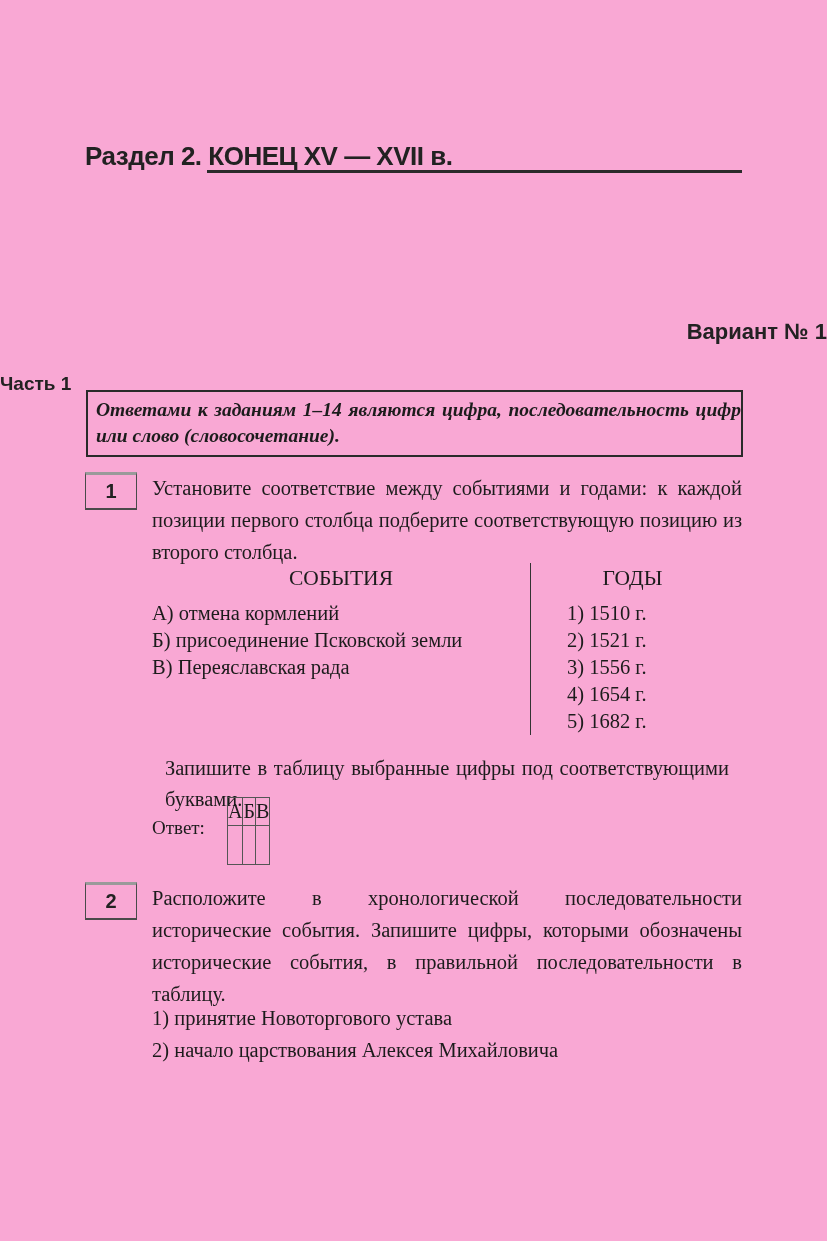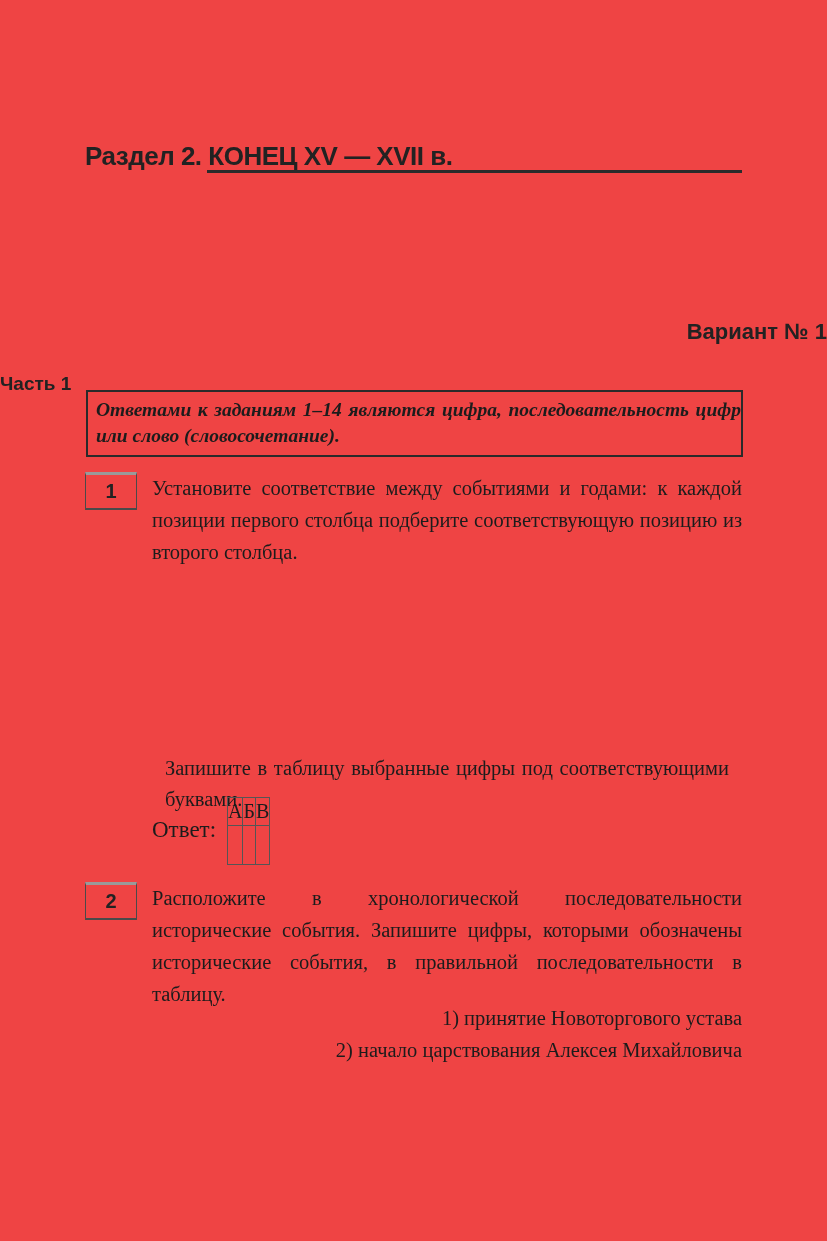--- a/index.html
+++ b/index.html
@@ -4,21 +4,21 @@
 <style>
   html, body {
     margin: 0;
     padding: 0;
     background: #ffffff;
   }
   .page {
     position: relative;
     width: 827px;
     height: 1241px;
-    background: #ef4444;
+    background: #f9a8d4;
     color: #1c1c1c;
     font-family: "Liberation Serif", serif;
     overflow: hidden;
   }
   
   .section-title {
     position: absolute;
     left: 85px;
     top: 124px;
     font-family: "Liberation Sans", sans-serif;
@@ -156,21 +156,21 @@
   .answer-row {
     position: absolute;
     left: 152px;
     top: 797px;
     height: 68px;
   }
   .answer-label {
     position: absolute;
     left: 0;
     top: 20px;
-    font-size: 23px;
+    font-size: 19px;
     font-family: Liberation Serif, serif;
   }
   .answer-table {
     position: absolute;
     left: 75px;
     top: 0;
     border-collapse: collapse;
   }
   .answer-table td {
     border: 1.5px solid #555;
@@ -180,21 +180,20 @@
     padding: 0;
   }
   .answer-table .hdr td { height: 27px; }
   .answer-table .blank td { height: 38px; }
   
   .event-list {
     position: absolute;
     left: 152px;
     right: 85px;
     top: 1002px;
-    text-align: right;
   }
   .event-list p {
     margin: 0;
     font-size: 20.5px;
     line-height: 32px;
   }
 </style>
 </head>
 <body>
 
@@ -210,20 +209,36 @@
     <p>Ответами к заданиям 1–14 являются цифра, последовательность цифр или слово (словосочетание).</p>
   </div>
 
   <div class="task task-1">
     <div class="num-box">
       <span>1</span>
     </div>
     <p class="task-text">Установите соответствие между событиями и годами: к каждой позиции первого столбца подберите соответствующую позицию из второго столбца.</p>
   </div>
 
+  <div class="match-columns">
+    <div class="col-events">
+      <p class="col-header">СОБЫТИЯ</p>
+      <p class="col-item">А) отмена кормлений</p>
+      <p class="col-item">Б) присоединение Псковской земли</p>
+      <p class="col-item">В) Переяславская рада</p>
+    </div>
+    <div class="col-years">
+      <p class="col-header">ГОДЫ</p>
+      <p class="col-item">1) 1510 г.</p>
+      <p class="col-item">2) 1521 г.</p>
+      <p class="col-item">3) 1556 г.</p>
+      <p class="col-item">4) 1654 г.</p>
+      <p class="col-item">5) 1682 г.</p>
+    </div>
+  </div>
 
   <p class="note-text">Запишите в таблицу выбранные цифры под соответствующими буквами.</p>
 
   <div class="answer-row">
     <span class="answer-label">Ответ:</span>
     <table class="answer-table">
       <tbody>
         <tr class="hdr">
           <td>А</td>
           <td>Б</td>

